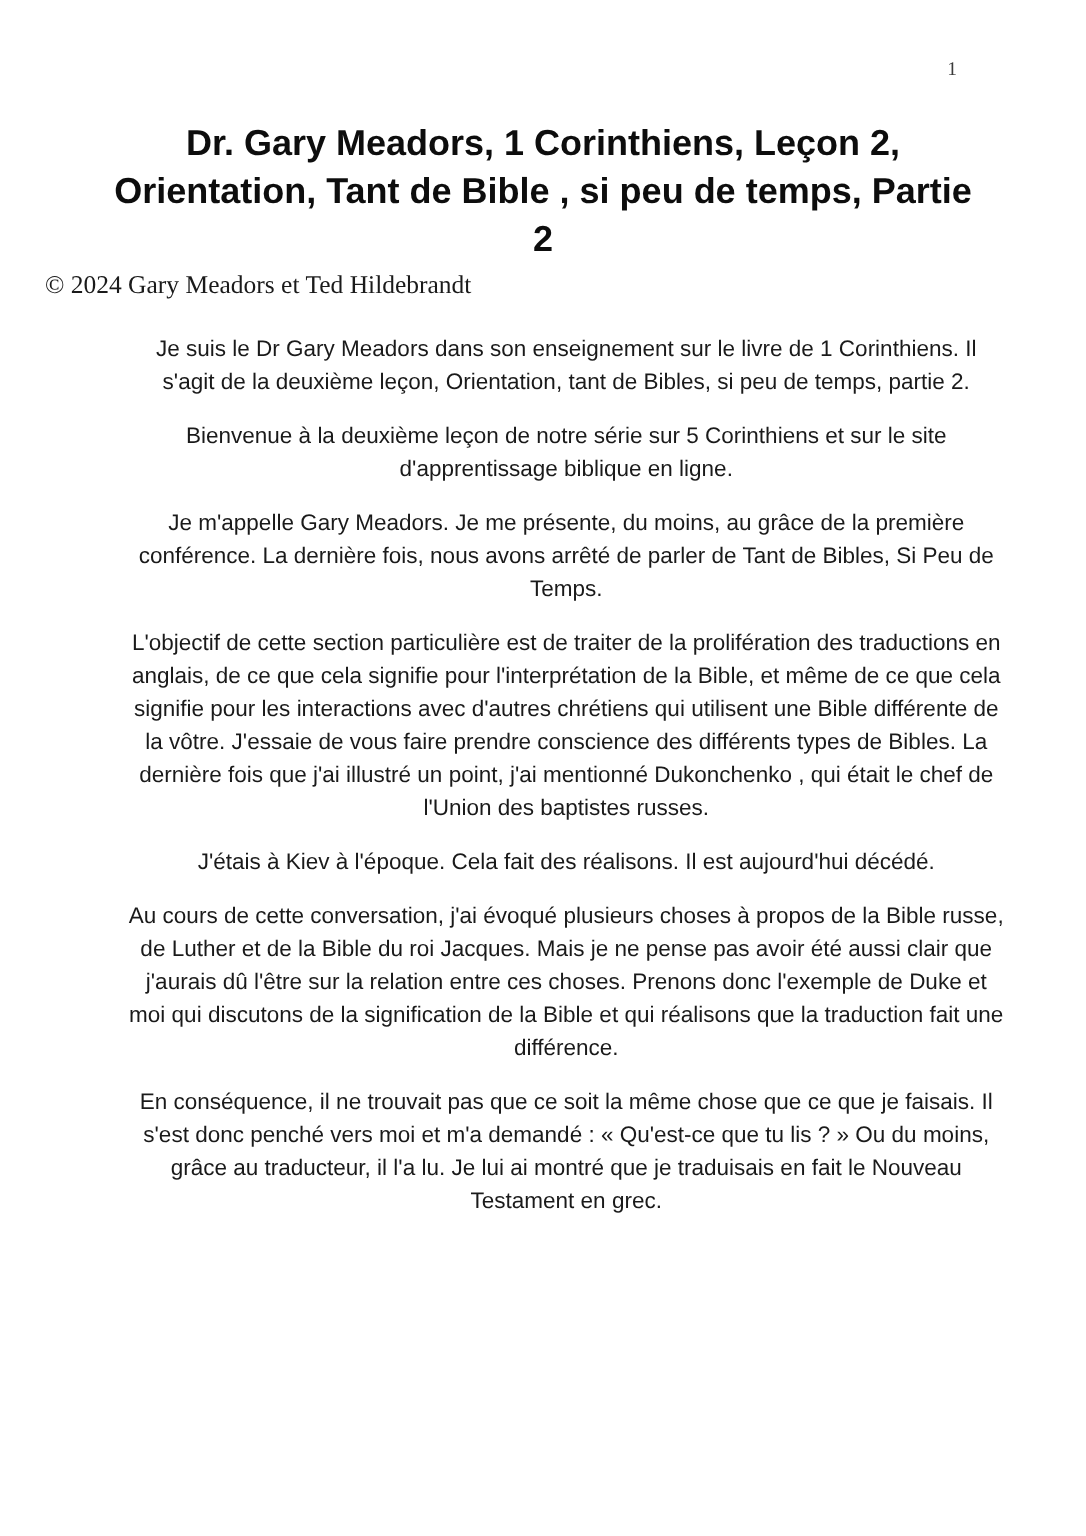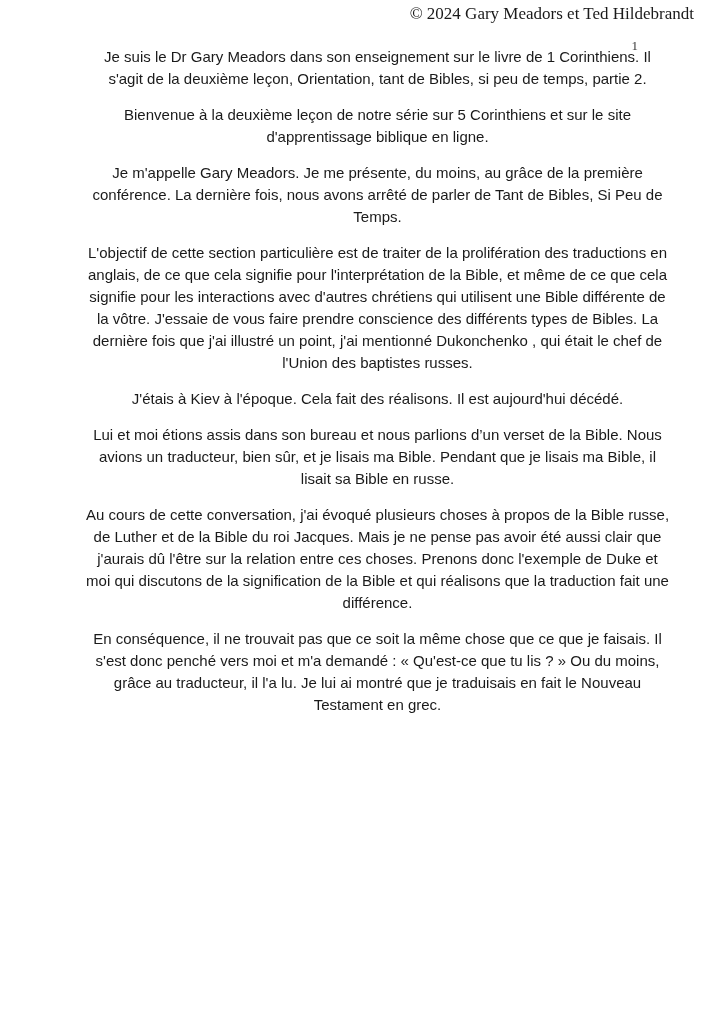--- a/index.html
+++ b/index.html
@@ -33,21 +33,21 @@
     font-size: 24px;
     line-height: 32px;
     color: #0d0d0d;
   }
   .title-line {
     display: block;
     white-space: nowrap;
   }
   .copyright {
     margin: 4px 30px 0 30px;
-    text-align: right;
+    text-align: left;
     font-family: "Liberation Serif", serif;
     font-size: 17px;
     line-height: 20px;
     color: #1a1a1a;
   }
   .body-text {
     margin: 22px 54px 0 85px;
     font-size: 15px;
     line-height: 22px;
     text-align: center;
@@ -56,27 +56,31 @@
     margin: 0 0 14px 0;
   }
 </style>
 </head>
 <body>
 
 <div class="page">
 
   <div class="page-number">1</div>
 
+  <h1 class="title">
+    <span class="title-line">Dr. Gary Meadors, 1 Corinthiens, Leçon 2,</span>
+    <span class="title-line">Orientation, Tant de Bible , si peu de temps, Partie</span>
+    <span class="title-line">2</span>
+  </h1>
 
   <p class="copyright">© 2024 Gary Meadors et Ted Hildebrandt</p>
 
   <div class="body-text">
     <p class="para">Je suis le Dr Gary Meadors dans son enseignement sur le livre de 1 Corinthiens. Il s'agit de la deuxième leçon, Orientation, tant de Bibles, si peu de temps, partie 2.</p>
     <p class="para">Bienvenue à la deuxième leçon de notre série sur 5 Corinthiens et sur le site d'apprentissage biblique en ligne.</p>
     <p class="para">Je m'appelle Gary Meadors. Je me présente, du moins, au grâce de la première conférence. La dernière fois, nous avons arrêté de parler de Tant de Bibles, Si Peu de Temps.</p>
     <p class="para">L'objectif de cette section particulière est de traiter de la prolifération des traductions en anglais, de ce que cela signifie pour l'interprétation de la Bible, et même de ce que cela signifie pour les interactions avec d'autres chrétiens qui utilisent une Bible différente de la vôtre. J'essaie de vous faire prendre conscience des différents types de Bibles. La dernière fois que j'ai illustré un point, j'ai mentionné Dukonchenko , qui était le chef de l'Union des baptistes russes.</p>
     <p class="para">J'étais à Kiev à l'époque. Cela fait des réalisons. Il est aujourd'hui décédé.</p>
-    <p class="para">Lui et moi étions assis dans son bureau et nous parlions d’un verset de la Bible. Nous avions un traducteur, bien sûr, et je lisais ma Bible. Pendant que je lisais ma Bible, il lisait sa Bible en russe.</p>
     <p class="para">Au cours de cette conversation, j'ai évoqué plusieurs choses à propos de la Bible russe, de Luther et de la Bible du roi Jacques. Mais je ne pense pas avoir été aussi clair que j'aurais dû l'être sur la relation entre ces choses. Prenons donc l'exemple de Duke et moi qui discutons de la signification de la Bible et qui réalisons que la traduction fait une différence.</p>
     <p class="para">En conséquence, il ne trouvait pas que ce soit la même chose que ce que je faisais. Il s'est donc penché vers moi et m'a demandé : « Qu'est-ce que tu lis ? » Ou du moins, grâce au traducteur, il l'a lu. Je lui ai montré que je traduisais en fait le Nouveau Testament en grec.</p>
   </div>
 
 </div>
 
 </body></html>

